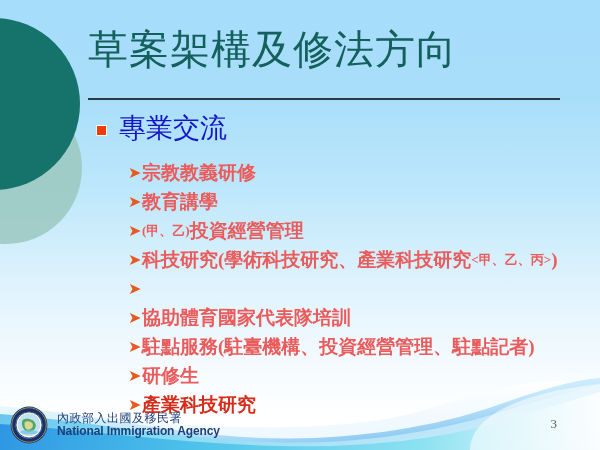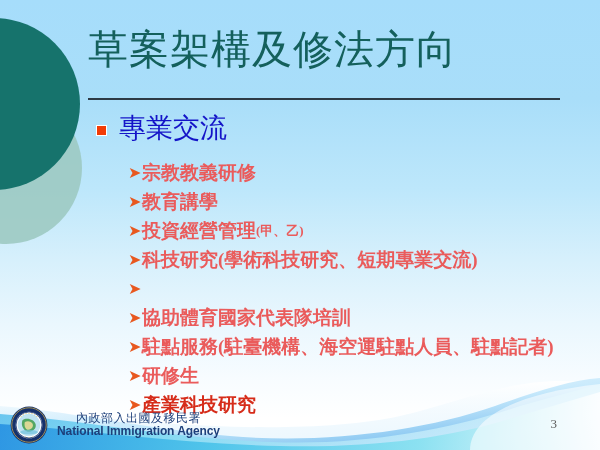--- a/index.html
+++ b/index.html
@@ -142,21 +142,20 @@
   }
 
   
   .footer {
     position: absolute;
     left: 10px;
     bottom: 6px;
     display: flex;
     align-items: center;
     gap: 9px;
-    text-align: center;
   }
   .emblem {
     width: 38px;
     height: 38px;
     flex: 0 0 auto;
   }
   .footer-text {
     display: flex;
     flex-direction: column;
     justify-content: center;
@@ -238,38 +237,39 @@
         <li class="l2">
           <span class="arrow">➤</span>
           <span class="l2-text">宗教教義研修</span>
         </li>
         <li class="l2">
           <span class="arrow">➤</span>
           <span class="l2-text">教育講學</span>
         </li>
         <li class="l2">
           <span class="arrow">➤</span>
+          <span class="l2-text sml">(甲、乙)</span>
           <span class="l2-text">投資經營管理</span>
-          <span class="l2-text sml">(甲、乙)</span>
-        </li>
-        <li class="l2">
-          <span class="arrow">➤</span>
-          <span class="l2-text">科技研究(學術科技研究、短期專業交流</span>
+        </li>
+        <li class="l2">
+          <span class="arrow">➤</span>
+          <span class="l2-text">科技研究(學術科技研究、產業科技研究</span>
+          <span class="l2-text sml">&lt;甲、乙、丙&gt;</span>
           <span class="l2-text">)</span>
         </li>
         <li class="l2">
           <span class="arrow">➤</span>
         </li>
         <li class="l2">
           <span class="arrow">➤</span>
           <span class="l2-text">協助體育國家代表隊培訓</span>
         </li>
         <li class="l2">
           <span class="arrow">➤</span>
-          <span class="l2-text">駐點服務(駐臺機構、海空運駐點人員、駐點記者)</span>
+          <span class="l2-text">駐點服務(駐臺機構、投資經營管理、駐點記者)</span>
         </li>
         <li class="l2">
           <span class="arrow">➤</span>
           <span class="l2-text">研修生</span>
         </li>
         <li class="l2">
           <span class="arrow">➤</span>
           <span class="l2-text strong">產業科技研究</span>
         </li>
       </ul>

